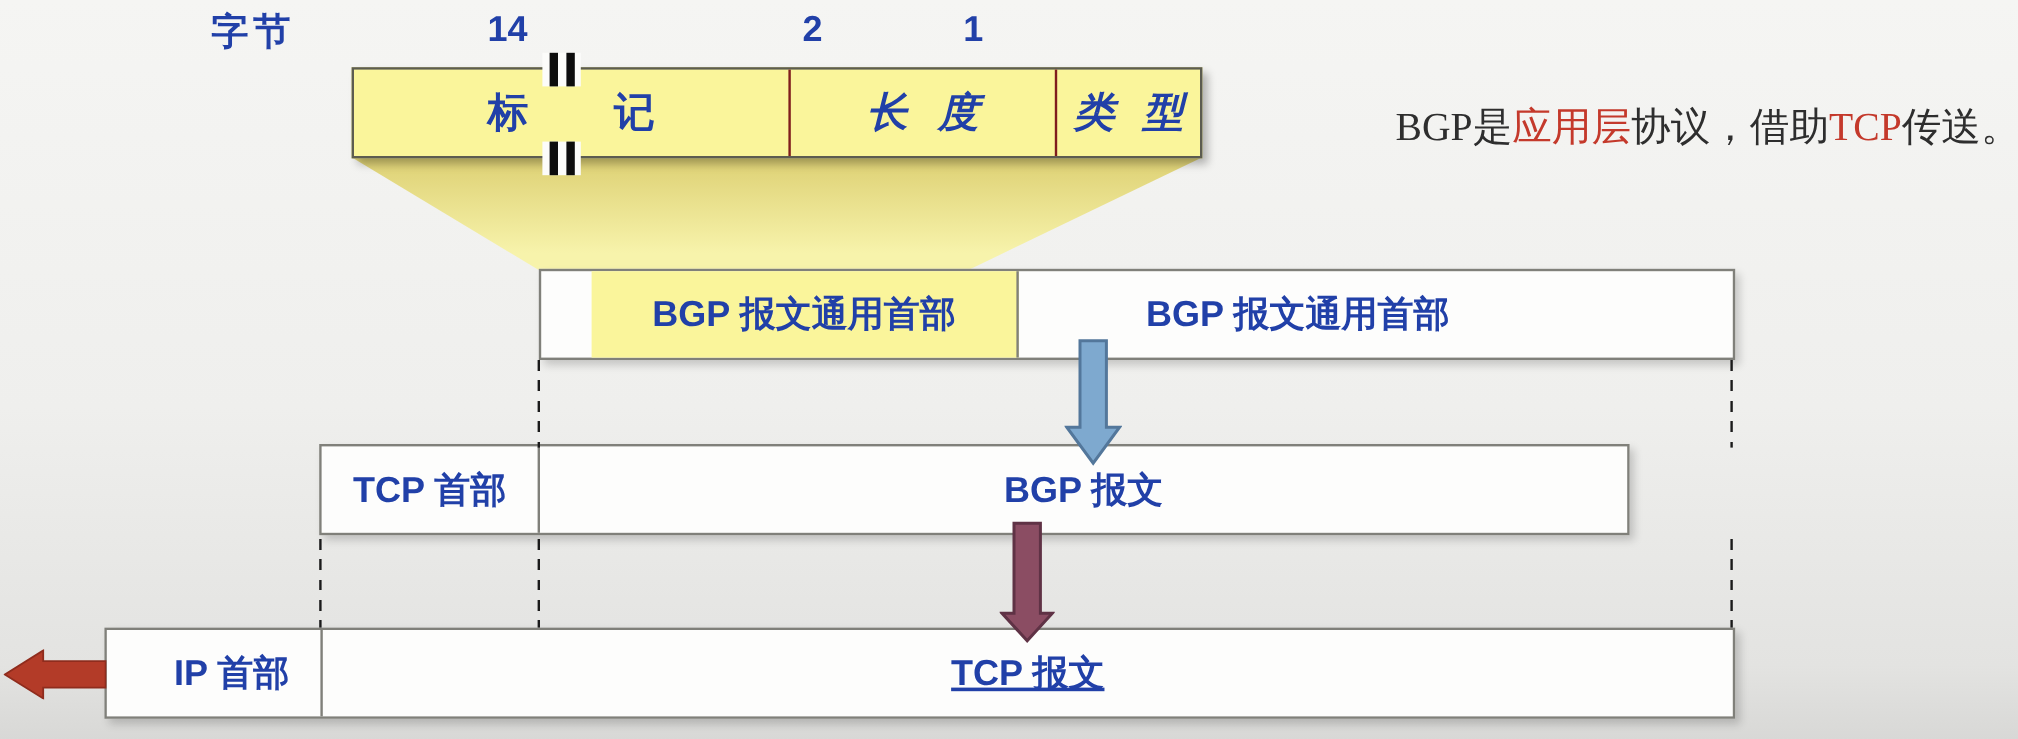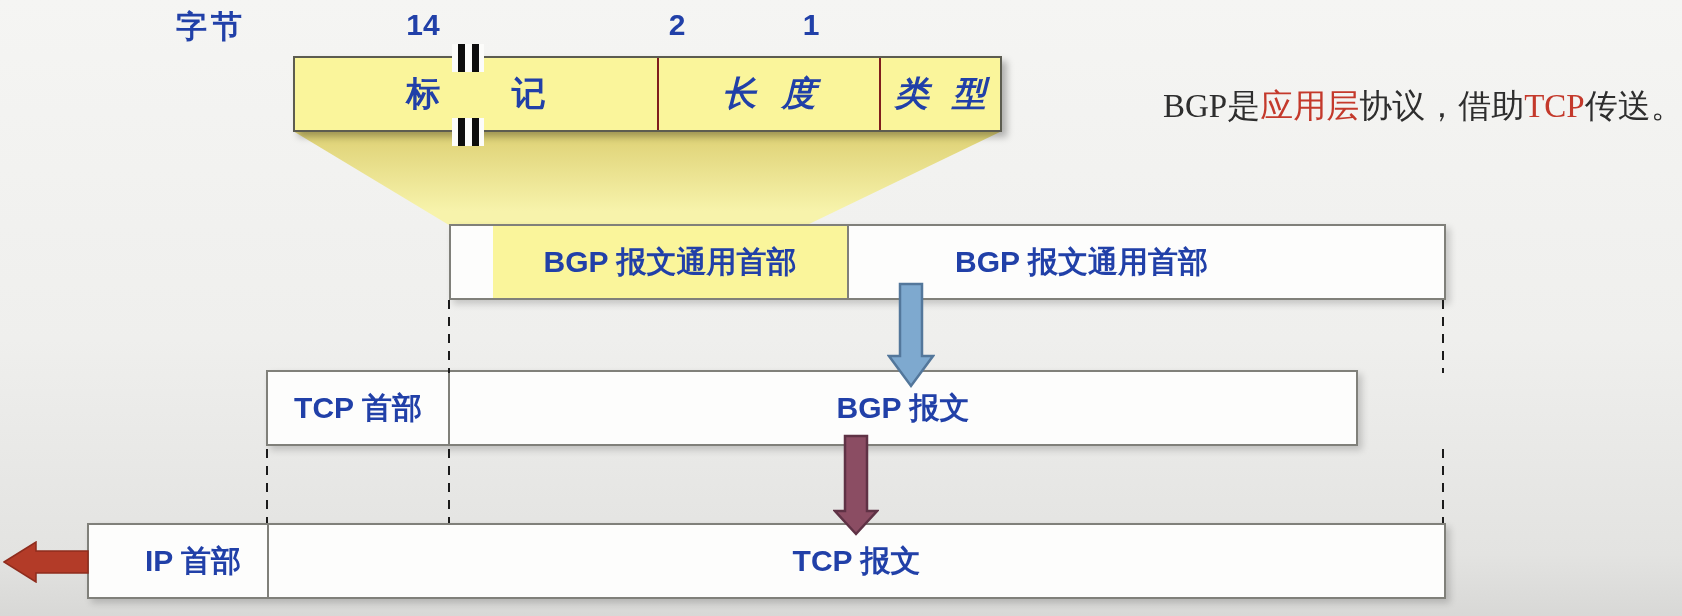--- a/index.html
+++ b/index.html
@@ -47,21 +47,21 @@
     font-size:30px; box-sizing:border-box;}
   .ecell.hd{border-right:2px solid #80807a;}
   .row-bgp{left:449px; top:224px; width:997px;padding-left:42px;}
   .row-bgp .hd{width:356px; background:var(--highlight-yellow,#faf59b);}
   .row-bgp .bd{flex:1; padding-right:130px;}
   .row-tcp{left:266px; top:370px; width:1092px;}
   .row-tcp .hd{width:182px;}
   .row-tcp .bd{flex:1; }
   .row-ip{left:87px; top:523px; width:1359px;}
   .row-ip .hd{width:180px;padding-left:30px;}
-  .row-ip .bd{flex:1;}
+  .row-ip .bd{flex:1;text-decoration:underline;}
 
   
   .dash-v{position:absolute; width:2px;
     background:repeating-linear-gradient(180deg,#1b1b1b 0 9px,transparent 9px 17px);}
   .d1{left:448px;  top:300px; height:73px;}
   .d2{left:1442px; top:300px; height:73px;}
   .d3{left:266px;  top:449px; height:74px;}
   .d4{left:448px;  top:449px; height:74px;}
   .d5{left:1442px; top:449px; height:74px;}
 

